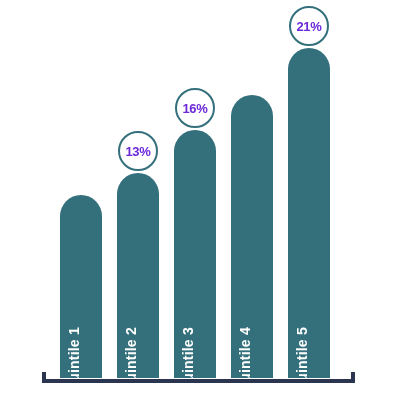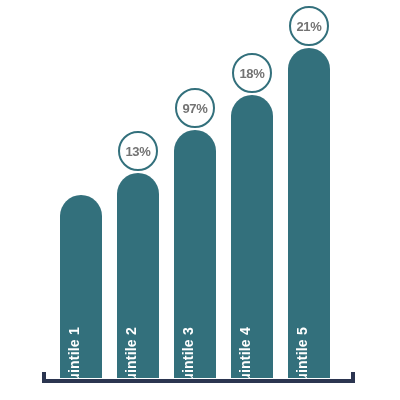--- a/index.html
+++ b/index.html
@@ -66,21 +66,21 @@
     transform: translateX(-50%);
     width: 40px;
     height: 40px;
     border-radius: 50%;
     background: #ffffff;
     border: 2.5px solid #33707c;
     box-sizing: border-box;
     display: flex;
     align-items: center;
     justify-content: center;
-    color: #737373;
+    color: #6d28d9;
     font-family: "Liberation Sans", sans-serif;
     font-size: 13px;
     font-weight: bold;
     letter-spacing: -0.3px;
   }
   .axis-line {
     position: absolute;
     left: 42px;
     bottom: 17px;
     width: 313px;
@@ -116,29 +116,28 @@
         <span class="bar-label">Quintile 2</span>
       </div>
       <div class="value-badge" style="top:-20px;">13%</div>
     </div>
 
     <div class="bar-group" style="left:174px; width:42px; height:270px;">
       <div class="bar" style="height:248px;"></div>
       <div class="bar-label-wrap">
         <span class="bar-label">Quintile 3</span>
       </div>
-      <div class="value-badge" style="top:-20px;">97%</div>
+      <div class="value-badge" style="top:-20px;">16%</div>
     </div>
 
     <div class="bar-group" style="left:231px; width:42px; height:305px;">
       <div class="bar" style="height:283px;"></div>
       <div class="bar-label-wrap">
         <span class="bar-label">Quintile 4</span>
       </div>
-      <div class="value-badge" style="top:-20px;">18%</div>
     </div>
 
     <div class="bar-group" style="left:288px; width:42px; height:352px;">
       <div class="bar" style="height:330px;"></div>
       <div class="bar-label-wrap">
         <span class="bar-label">Quintile 5</span>
       </div>
       <div class="value-badge" style="top:-20px;">21%</div>
     </div>
 

